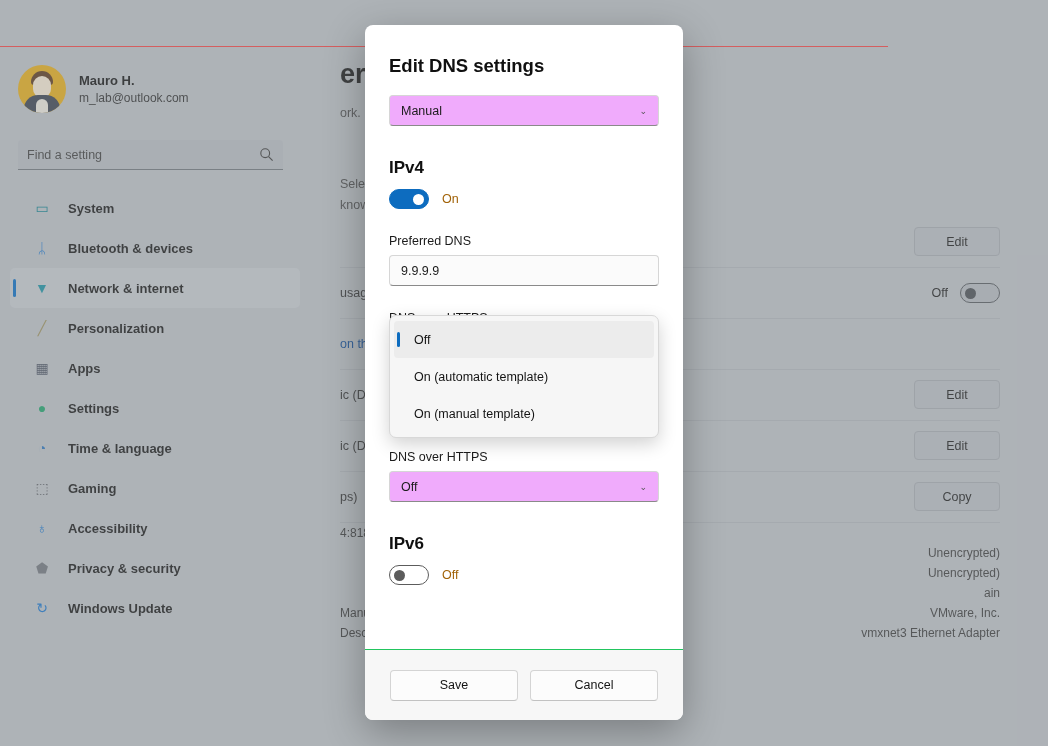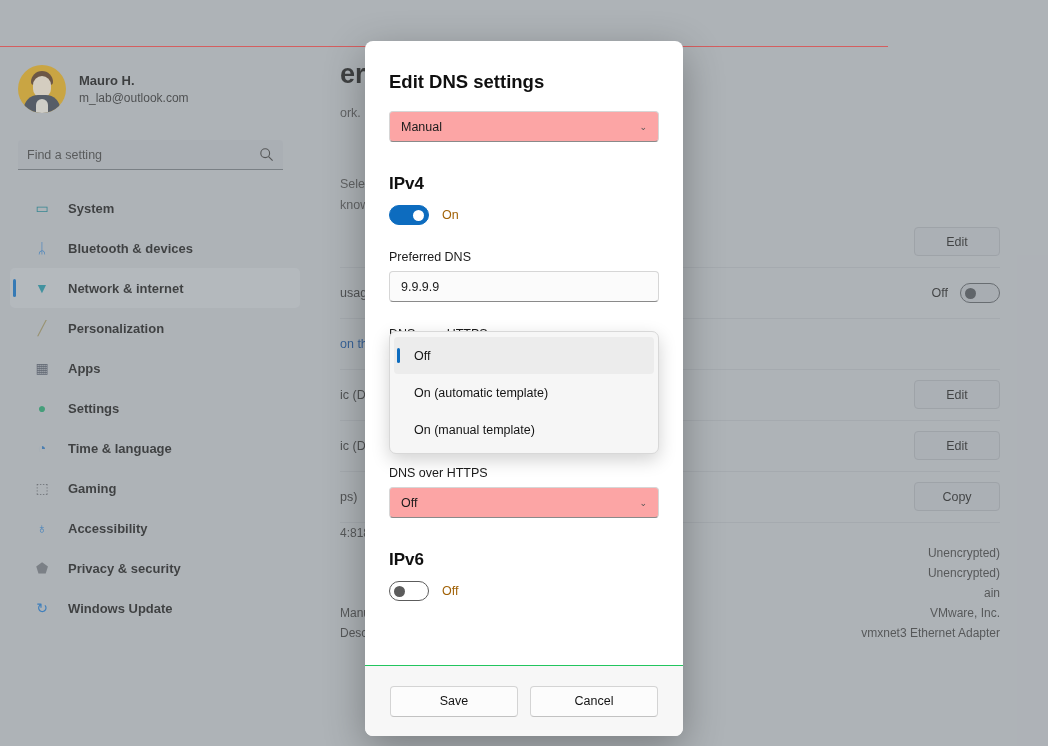--- a/index.html
+++ b/index.html
@@ -231,21 +231,21 @@
   
   #dim {
     position: absolute;
     inset: 0;
     background: rgba(150,154,159,0.30);
   }
 
   
   #dialog {
     position: absolute;
-    left: 365px; top: 41px;
+    left: 365px; top: 25px;
     width: 318px;
     height: 695px;
     background: #ffffff;
     border-radius: 8px;
     box-shadow: 0 12px 40px rgba(0,0,0,0.30);
     overflow: hidden;
     display: flex;
     flex-direction: column;
   }
   .dlg-body {
@@ -256,21 +256,21 @@
   }
   .dlg-title {
     font-size: 18.5px;
     font-weight: bold;
     color: #101010;
     margin-bottom: 18px;
   }
   .combo {
     width: 270px;
     height: 31px;
-    background: #fca5a5;
+    background: #f0abfc;
     border: 1px solid #d6d6d6;
     border-bottom: 1px solid #8a8a8a;
     border-radius: 4px;
     display: flex;
     align-items: center;
     justify-content: space-between;
     padding: 0 11px;
     font-size: 12.5px;
     color: #1b1b1b;
     cursor: pointer;

